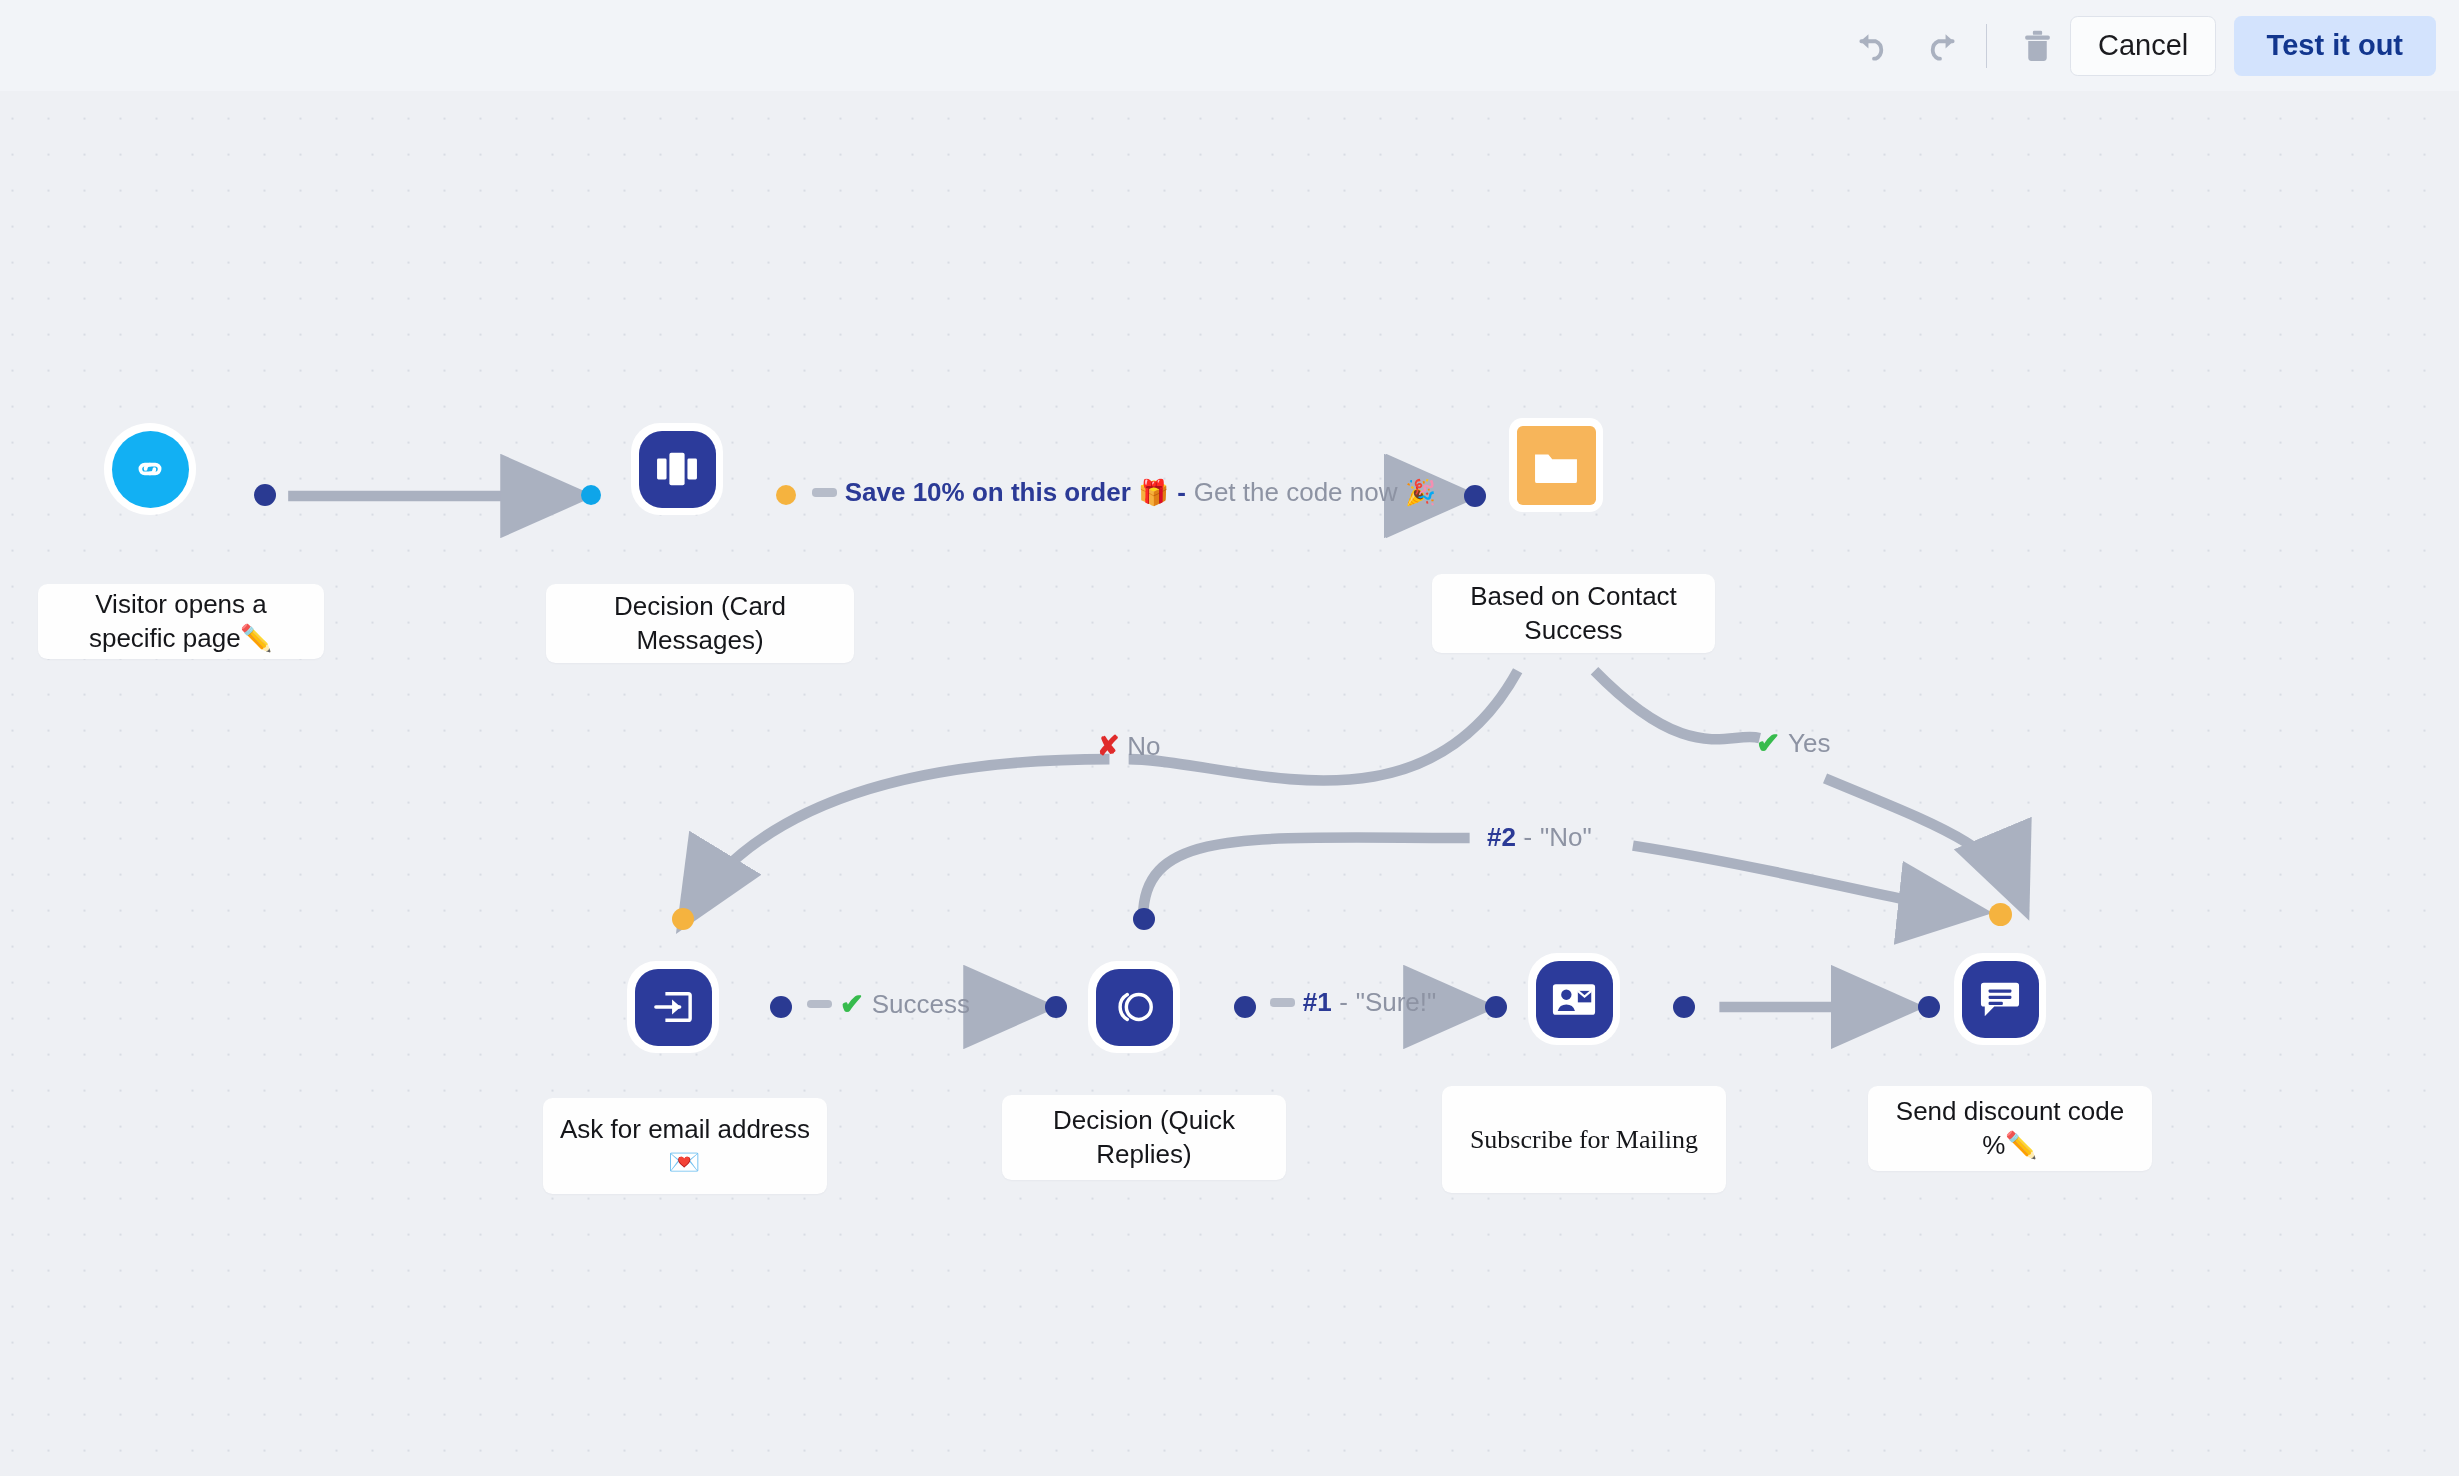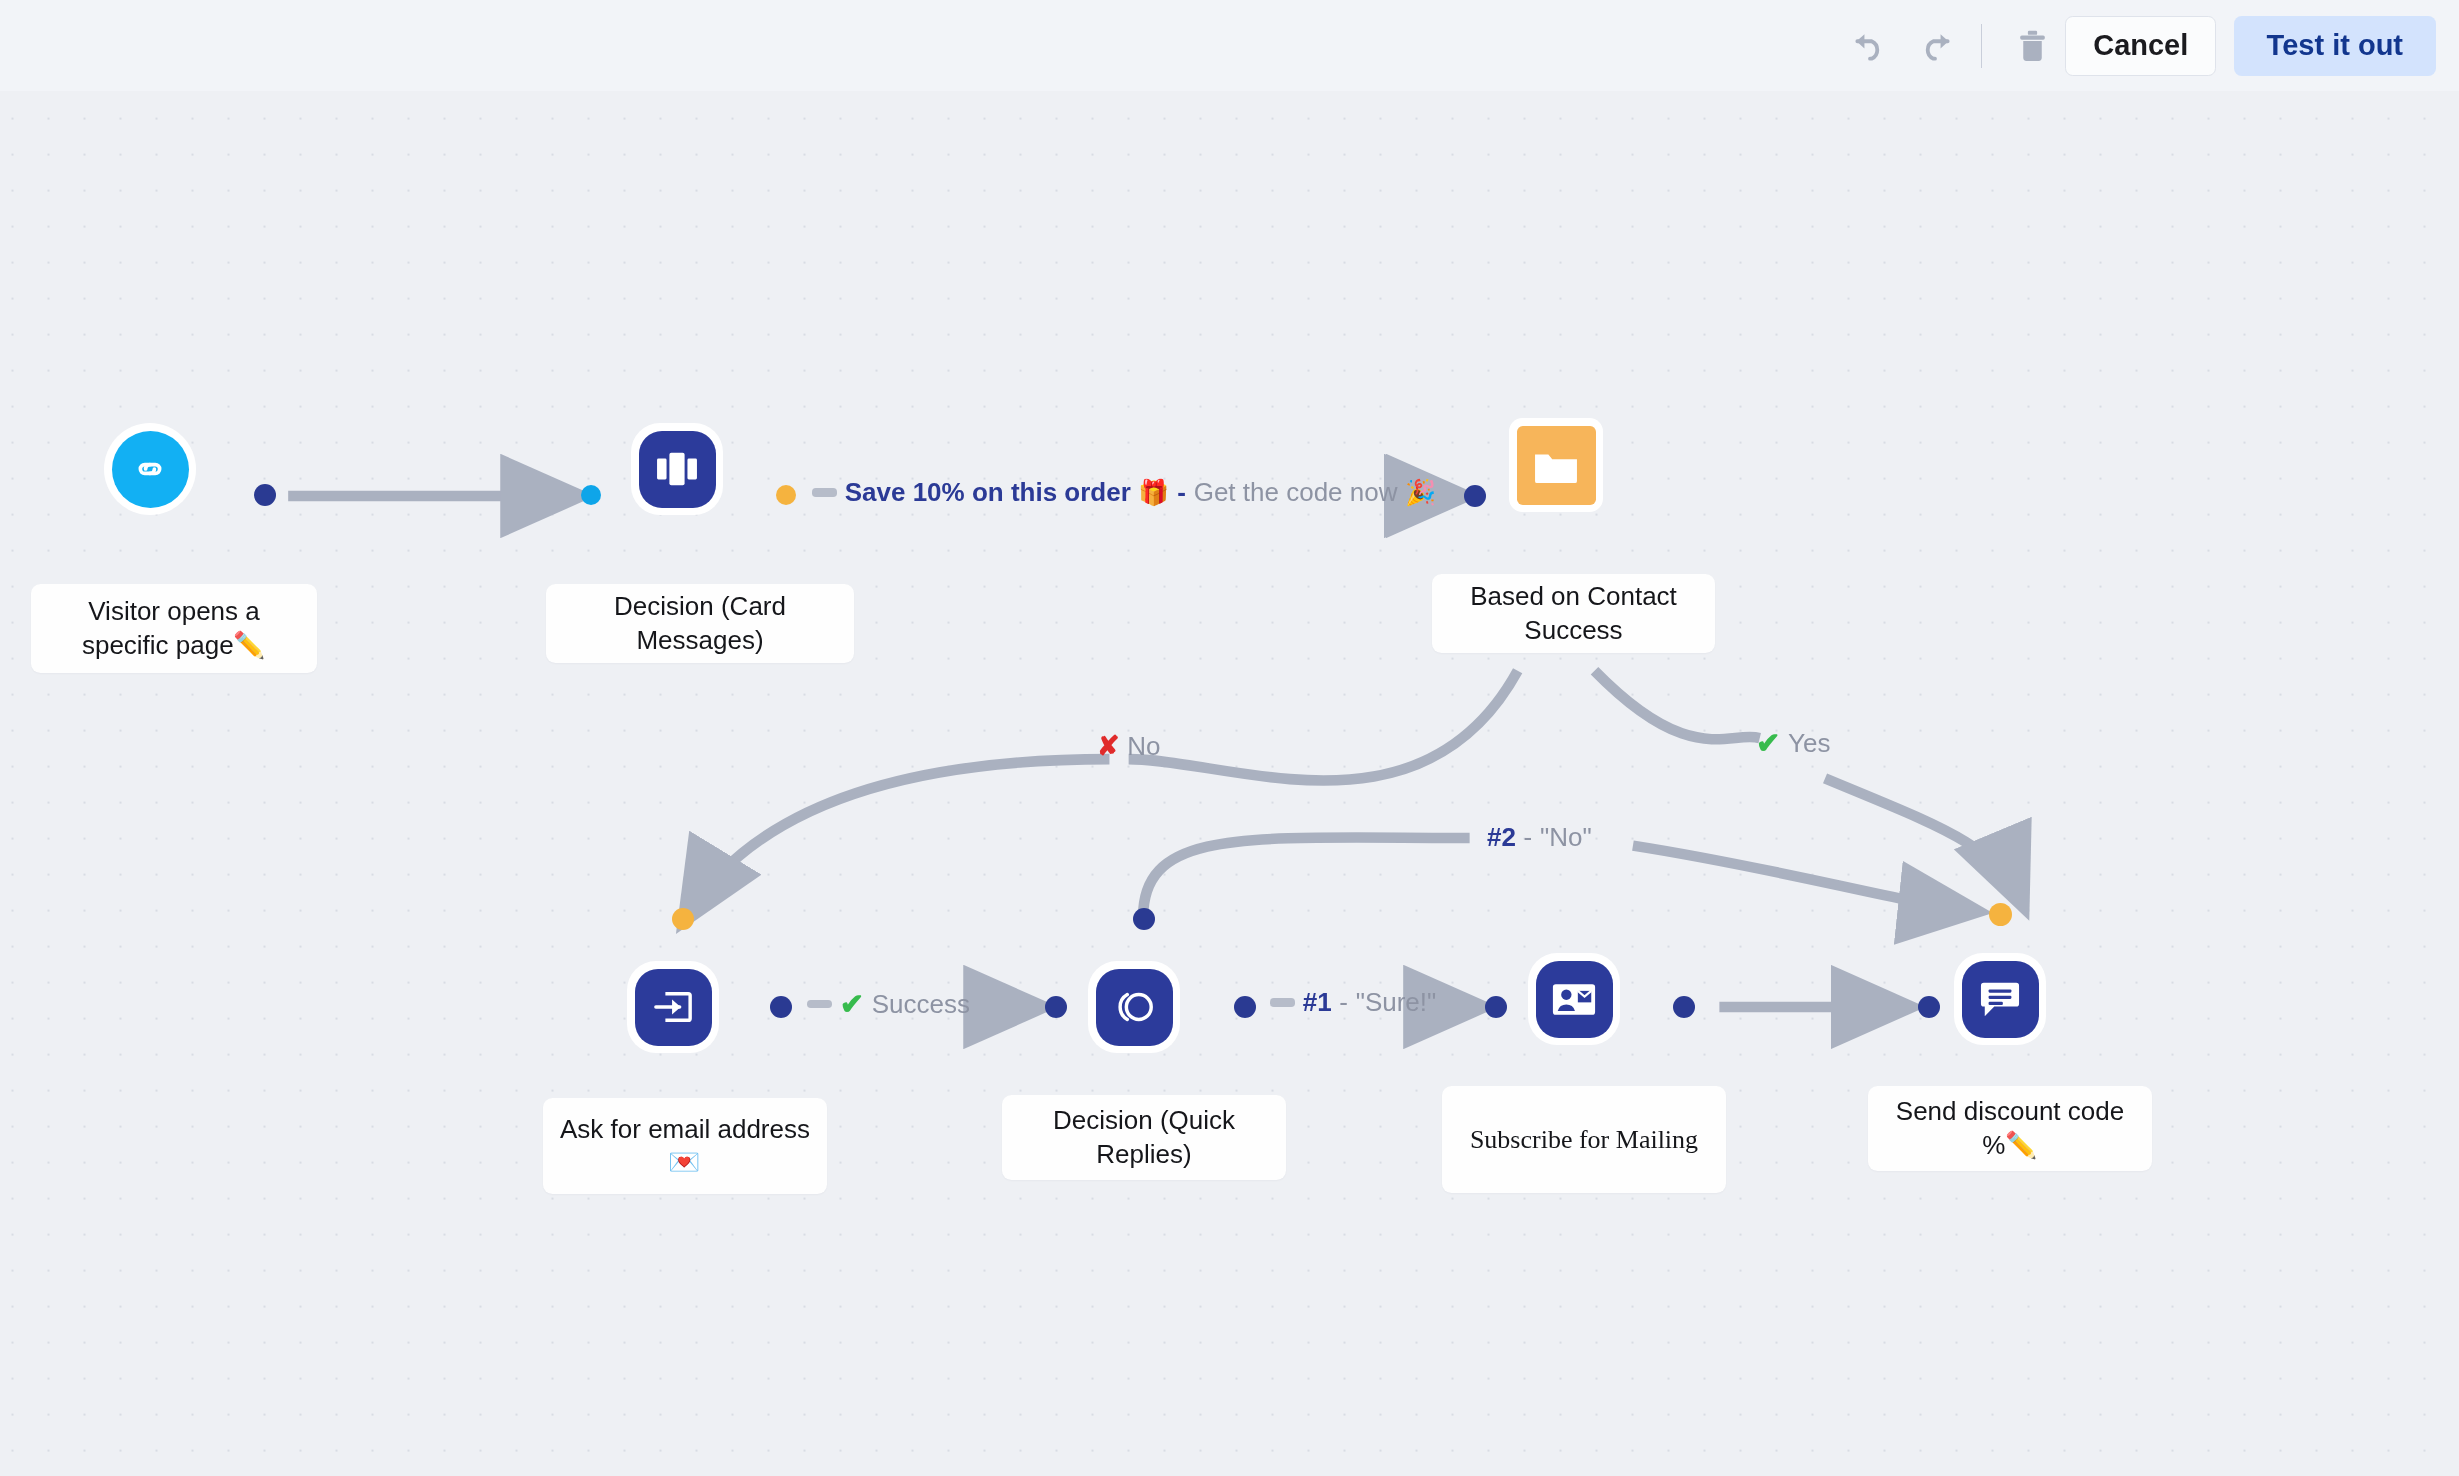--- a/index.html
+++ b/index.html
@@ -36,21 +36,20 @@
     cursor: pointer;
   }
   .tb-sep {
     width: 1px; height: 44px; background: #c9ceda; margin: 0 17.3px 0 13.4px;
   }
   .tb-btn {
     height: 60px; border-radius: 7.7px;
     display: flex; align-items: center; justify-content: center;
     padding: 14px 27px; font-size: 29px; cursor: pointer;
     white-space: nowrap;
-    font-weight: bold;
   }
   #cancel-btn {
     background: #fbfcfd; border: 1.5px solid #dfe3eb; color: #1b1b1f;
     margin-right: 17.3px;
   }
   #test-btn {
     background: #d3e3fd; border: none; color: #12368e; font-weight: 700;
     padding: 0 33px;
   }
 
@@ -150,21 +149,21 @@
 
   <div class="node">
     <div class="node-icon icon-circle" style="left:104px; top:423px;">
       <div class="inner" style="background:#12b0f3;">
         <svg width="42" height="42" viewBox="0 0 24 24">
           <path d="M9.5 12a2.5 2.5 0 0 1 2.5-2.5h3a2.5 2.5 0 0 1 0 5h-3" fill="none" stroke="#fff" stroke-width="2.1" stroke-linecap="round"></path>
           <path d="M14.5 12a2.5 2.5 0 0 1-2.5 2.5H9a2.5 2.5 0 0 1 0-5h3" fill="none" stroke="#fff" stroke-width="2.1" stroke-linecap="round"></path>
         </svg>
       </div>
     </div>
-    <div class="node-label" style="left:31px; top:584px; width:286px; height:89px;">Visitor opens a specific page✏️</div>
+    <div class="node-label" style="left:38px; top:584px; width:286px; height:75px;">Visitor opens a specific page✏️</div>
     <div class="port port-blue" style="left:254px; top:484px; width:22px; height:22px;"></div>
   </div>
 
   <div class="node">
     <div class="node-icon icon-squircle" style="left:631px; top:423px;">
       <div class="inner" style="background:#2c3b9b;">
         <svg width="44" height="38" viewBox="0 0 46 40">
           <rect x="2" y="9" width="10" height="22" rx="1.5" fill="#fff"></rect>
           <rect x="15" y="3" width="16" height="34" rx="2" fill="#fff"></rect>
           <rect x="34" y="9" width="10" height="22" rx="1.5" fill="#fff"></rect>

